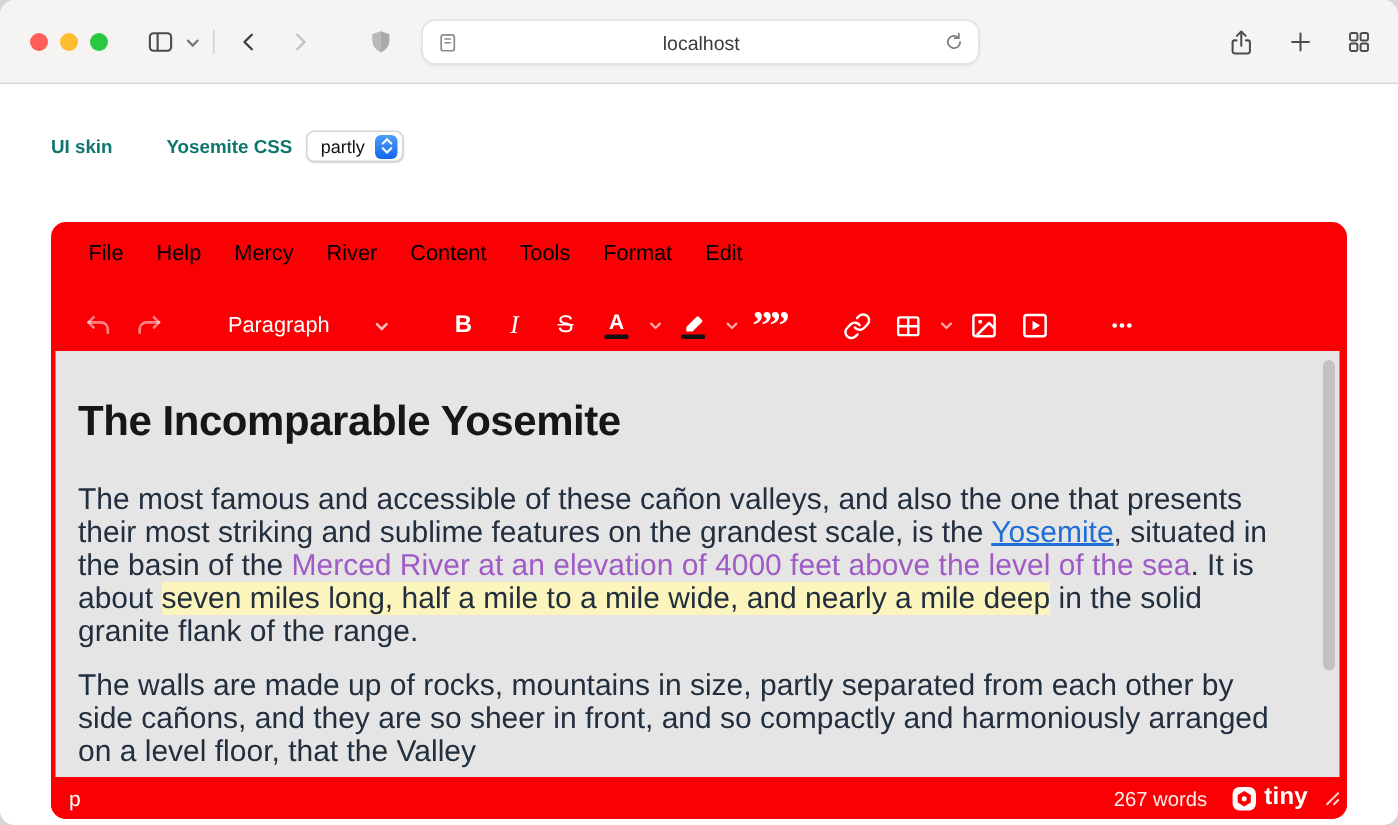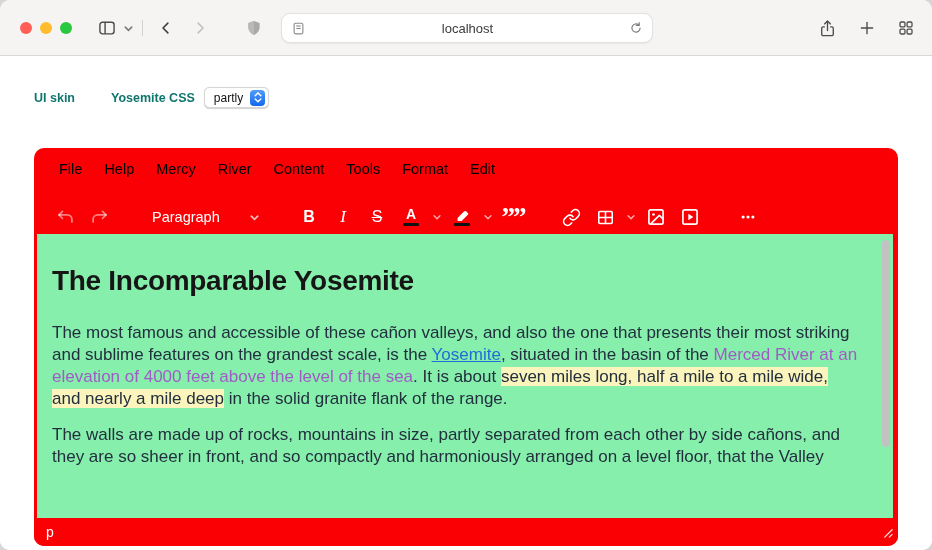--- a/index.html
+++ b/index.html
@@ -39,23 +39,23 @@
   .glyph-b { font-size:16px; font-weight:700; }
   .glyph-i { font-size:17px; font-style:italic; font-family:"Liberation Serif", serif; }
   .glyph-s { font-size:16px; text-decoration:line-through; }
   .color-btn { flex-direction:column; gap:2px; }
   .color-btn .bar { width:16px; height:3px; background:#121212; border-radius:1px; }
   .color-btn .a { font-size:14px; font-weight:700; line-height:13px; }
   .quote-glyph { font-family:"Liberation Serif", serif; font-weight:700; font-size:27px; line-height:20px; letter-spacing:-2px; }
   .gap { width:24px; }
 
   
-  .content { position:absolute; left:3px; right:5px; top:86px; bottom:28px; background:#86efac; overflow:hidden; padding:16px 34px 0 15px; }
+  .content { position:absolute; left:3px; right:5px; top:86px; bottom:28px; background:#e5e5e5; overflow:hidden; padding:16px 34px 0 15px; }
   .content h1 { font-size:28px; line-height:34px; margin:14px 0 24px; color:#161616; letter-spacing:-.3px; font-weight:700; }
-  .content p, .content blockquote { font-size:17px; line-height:22px; color:#222f3e; }
+  .content p, .content blockquote { font-size:20px; line-height:22px; color:#222f3e; }
   .content p { margin:0 0 14px; }
   .content blockquote { margin:16px 0 14px 26px; padding:2px 0 2px 16px; border-left:3px solid #c9c9c9; }
   a.link { color:#1e6ed6; text-decoration:underline; }
   .purple { color:#a05cc5; }
   .hl { background:#fbf4bc; }
   .strike { text-decoration:line-through; }
   .vscroll { position:absolute; right:3px; top:6px; width:8px; height:207px; border-radius:4px; background:#c2c2c2; }
 
   
   .statusbar { position:absolute; left:0; right:0; bottom:0; height:28px; background:#fa0005; display:flex; align-items:center; padding:0 10px 0 12px; }
@@ -282,20 +282,31 @@
 
       <div class="content">
         <h1>The Incomparable Yosemite</h1>
         <p><span>The most famous and accessible of these cañon valleys, and also the one that presents their most striking and sublime features on the grandest scale, is the </span><a class="link" href="#">Yosemite</a><span>, situated in the basin of the </span><span class="purple">Merced River at an elevation of 4000 feet above the level of the sea</span><span>. It is about </span><span class="hl">seven miles long, half a mile to a mile wide, and nearly a mile deep</span><span> in the solid granite flank of the range.</span></p>
         <p>The walls are made up of rocks, mountains in size, partly separated from each other by side cañons, and they are so sheer in front, and so compactly and harmoniously arranged on a level floor, that the Valley</p>
         <div class="vscroll"></div>
       </div>
 
       <div class="statusbar">
         <span class="elem-path">p</span>
+        <span class="status-right">
+          <span class="word-count">267 words</span>
+          <span class="brand">
+            <svg width="17" height="17" viewBox="0 0 24 24">
+                <rect x="1" y="1" width="22" height="22" rx="6.5" fill="#fff"></rect>
+                <path d="M12 4.8 l6.2 3.6 v7.2 L12 19.2 l-6.2-3.6 v-7.2 z" fill="#fa0005"></path>
+                <circle cx="12" cy="12" r="2.4" fill="#fff"></circle>
+              </svg>
+            <span class="brand-name">tiny</span>
+          </span>
+        </span>
         <span class="resize-handle">
           <svg width="13" height="13" viewBox="0 0 14 14" stroke="rgba(255,255,255,.85)" stroke-width="1.4" stroke-linecap="round">
               <line x1="12" y1="4" x2="4" y2="12"></line>
               <line x1="12" y1="9" x2="9" y2="12"></line>
             </svg>
         </span>
       </div>
     </div>
 
   </div>

